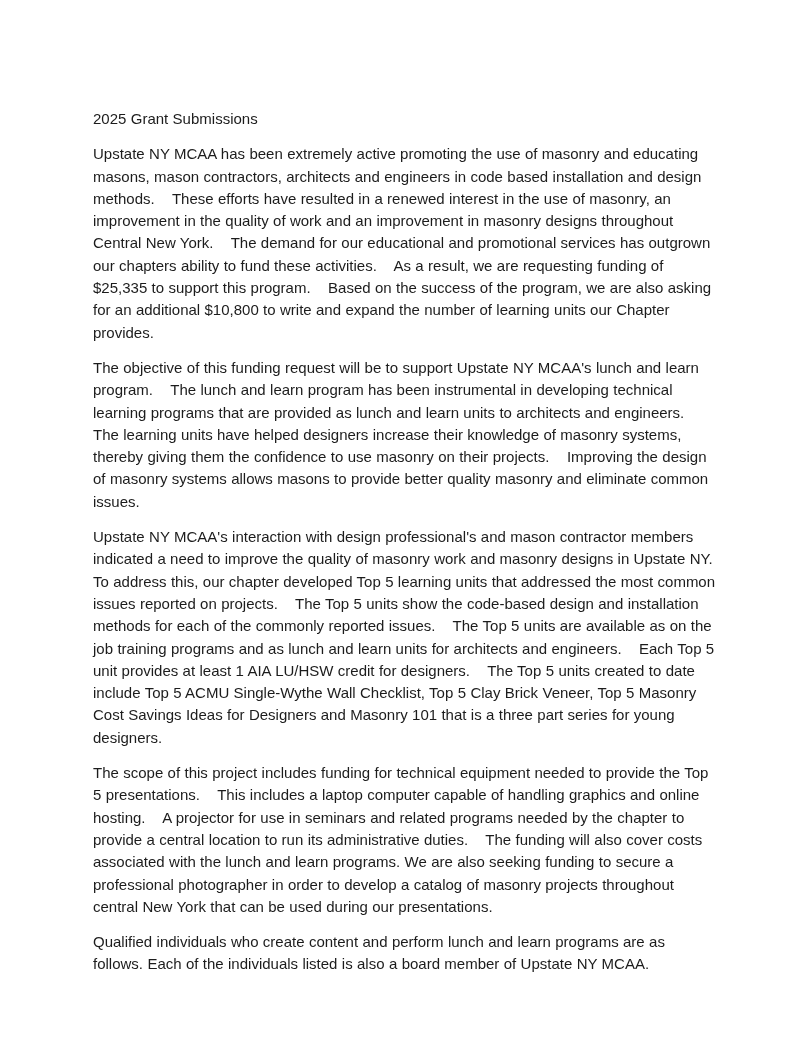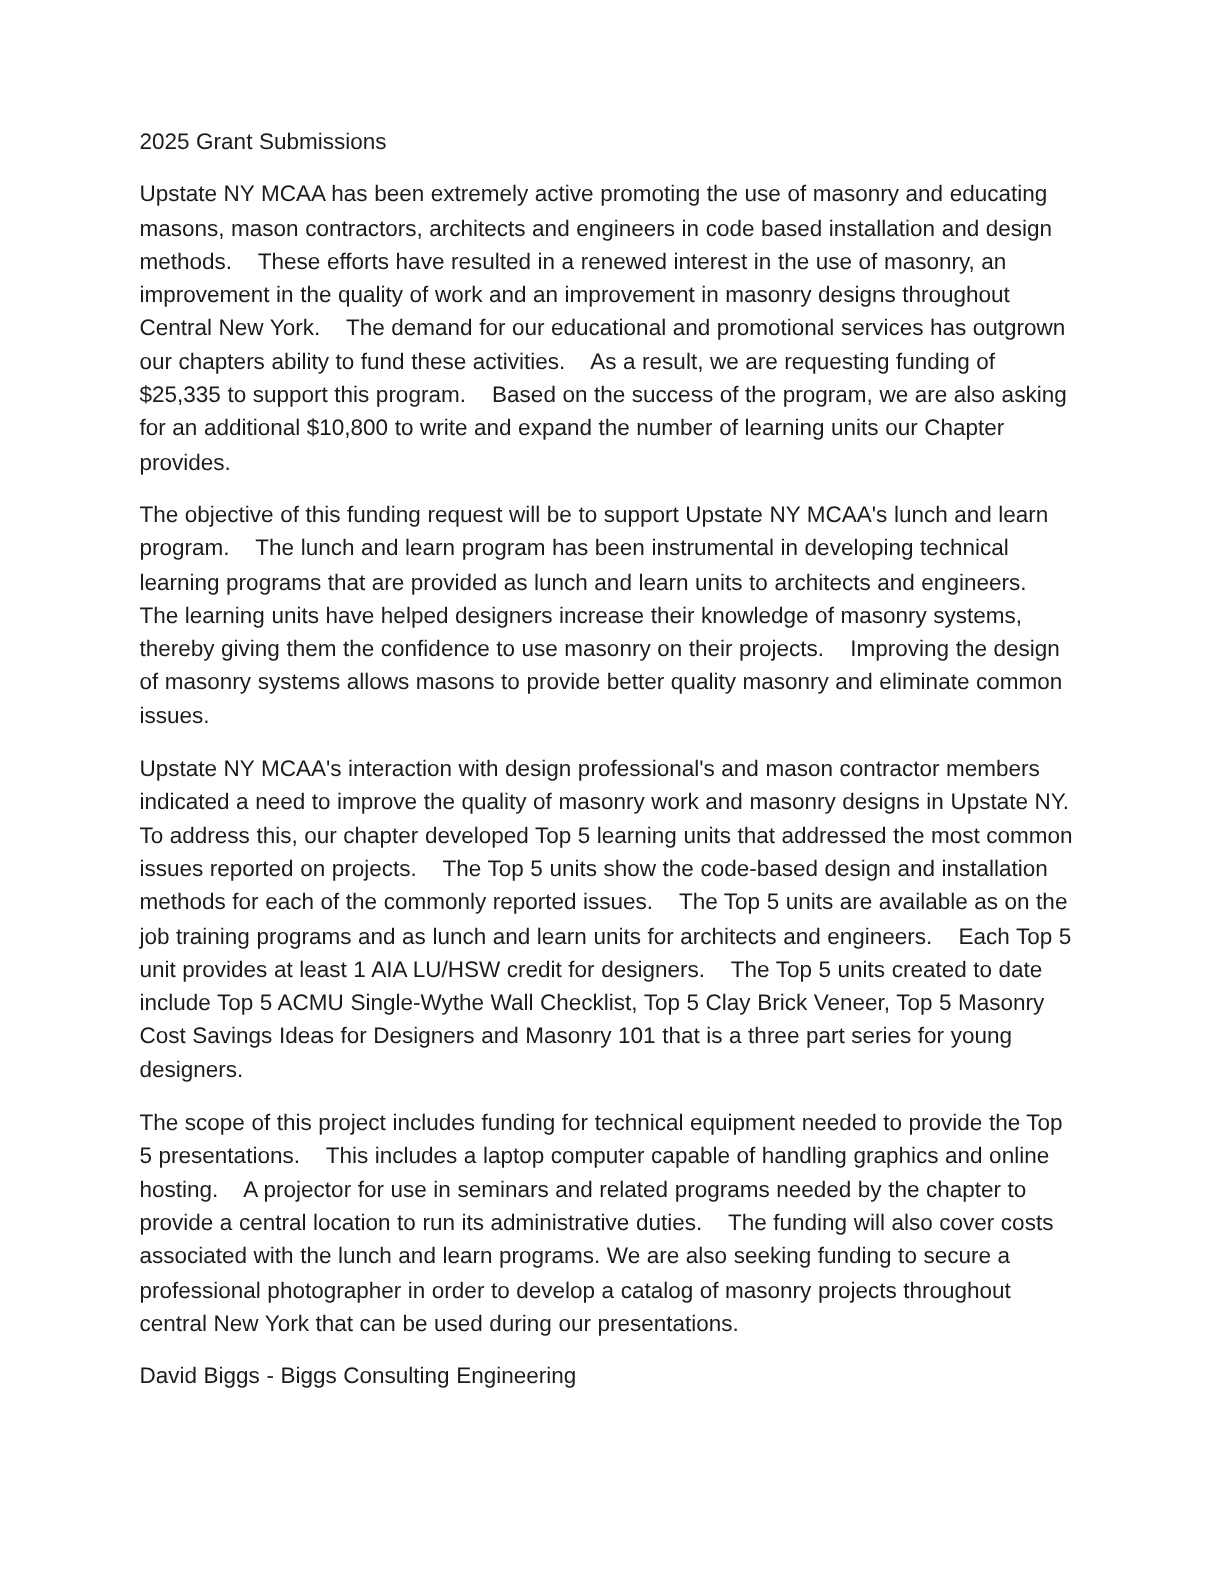--- a/index.html
+++ b/index.html
@@ -10,21 +10,21 @@
   body {
     width: 810px;
     height: 1050px;
     overflow: hidden;
     position: relative;
   }
   .page {
     box-sizing: border-box;
     width: 810px;
     height: 1050px;
-    padding: 84px 93px 0 93px;
+    padding: 108px 93px 0 93px;
     background: #ffffff;
     font-family: "Liberation Sans", "DejaVu Sans", sans-serif;
     font-size: 15px;
     line-height: 22.3px;
     color: #1c1c1c;
     font-weight: 400;
   }
   .page p {
     margin: 0 0 13px 0;
     padding: 0;
@@ -35,14 +35,14 @@
 </style>
 </head>
 <body>
 
 <div class="page">
   <p>2025 Grant Submissions</p>
   <p>Upstate NY MCAA has been extremely active promoting the use of masonry and educating masons, mason contractors, architects and engineers in code based installation and design methods.&nbsp;&nbsp;&nbsp; These efforts have resulted in a renewed interest in the use of masonry, an improvement in the quality of work and an improvement in masonry designs throughout Central New York.&nbsp;&nbsp;&nbsp; The demand for our educational and promotional services has outgrown our chapters ability to fund these activities.&nbsp;&nbsp;&nbsp; As a result, we are requesting funding of $25,335 to support this program.&nbsp;&nbsp;&nbsp; Based on the success of the program, we are also asking for an additional $10,800 to write and expand the number of learning units our Chapter provides.</p>
   <p>The objective of this funding request will be to support Upstate NY MCAA's lunch and learn program.&nbsp;&nbsp;&nbsp; The lunch and learn program has been instrumental in developing technical learning programs that are provided as lunch and learn units to architects and engineers.&nbsp;&nbsp;&nbsp; The learning units have helped designers increase their knowledge of masonry systems, thereby giving them the confidence to use masonry on their projects.&nbsp;&nbsp;&nbsp; Improving the design of masonry systems allows masons to provide better quality masonry and eliminate common issues.</p>
   <p>Upstate NY MCAA's interaction with design professional's and mason contractor members indicated a need to improve the quality of masonry work and masonry designs in Upstate NY. To address this, our chapter developed Top 5 learning units that addressed the most common issues reported on projects.&nbsp;&nbsp;&nbsp; The Top 5 units show the code-based design and installation methods for each of the commonly reported issues.&nbsp;&nbsp;&nbsp; The Top 5 units are available as on the job training programs and as lunch and learn units for architects and engineers.&nbsp;&nbsp;&nbsp; Each Top 5 unit provides at least 1 AIA LU/HSW credit for designers.&nbsp;&nbsp;&nbsp; The Top 5 units created to date include Top 5 ACMU Single-Wythe Wall Checklist, Top 5 Clay Brick Veneer, Top 5 Masonry Cost Savings Ideas for Designers and Masonry 101 that is a three part series for young designers.</p>
   <p>The scope of this project includes funding for technical equipment needed to provide the Top 5 presentations.&nbsp;&nbsp;&nbsp; This includes a laptop computer capable of handling graphics and online hosting.&nbsp;&nbsp;&nbsp; A projector for use in seminars and related programs needed by the chapter to provide a central location to run its administrative duties.&nbsp;&nbsp;&nbsp; The funding will also cover costs associated with the lunch and learn programs. We are also seeking funding to secure a professional photographer in order to develop a catalog of masonry projects throughout central New York that can be used during our presentations.</p>
-  <p>David Biggs - Biggs Consulting Engineering</p>
+  <p>Qualified individuals who create content and perform lunch and learn programs are as follows. Each of the individuals listed is also a board member of Upstate NY MCAA.</p>
 </div>
 
 </body></html>

